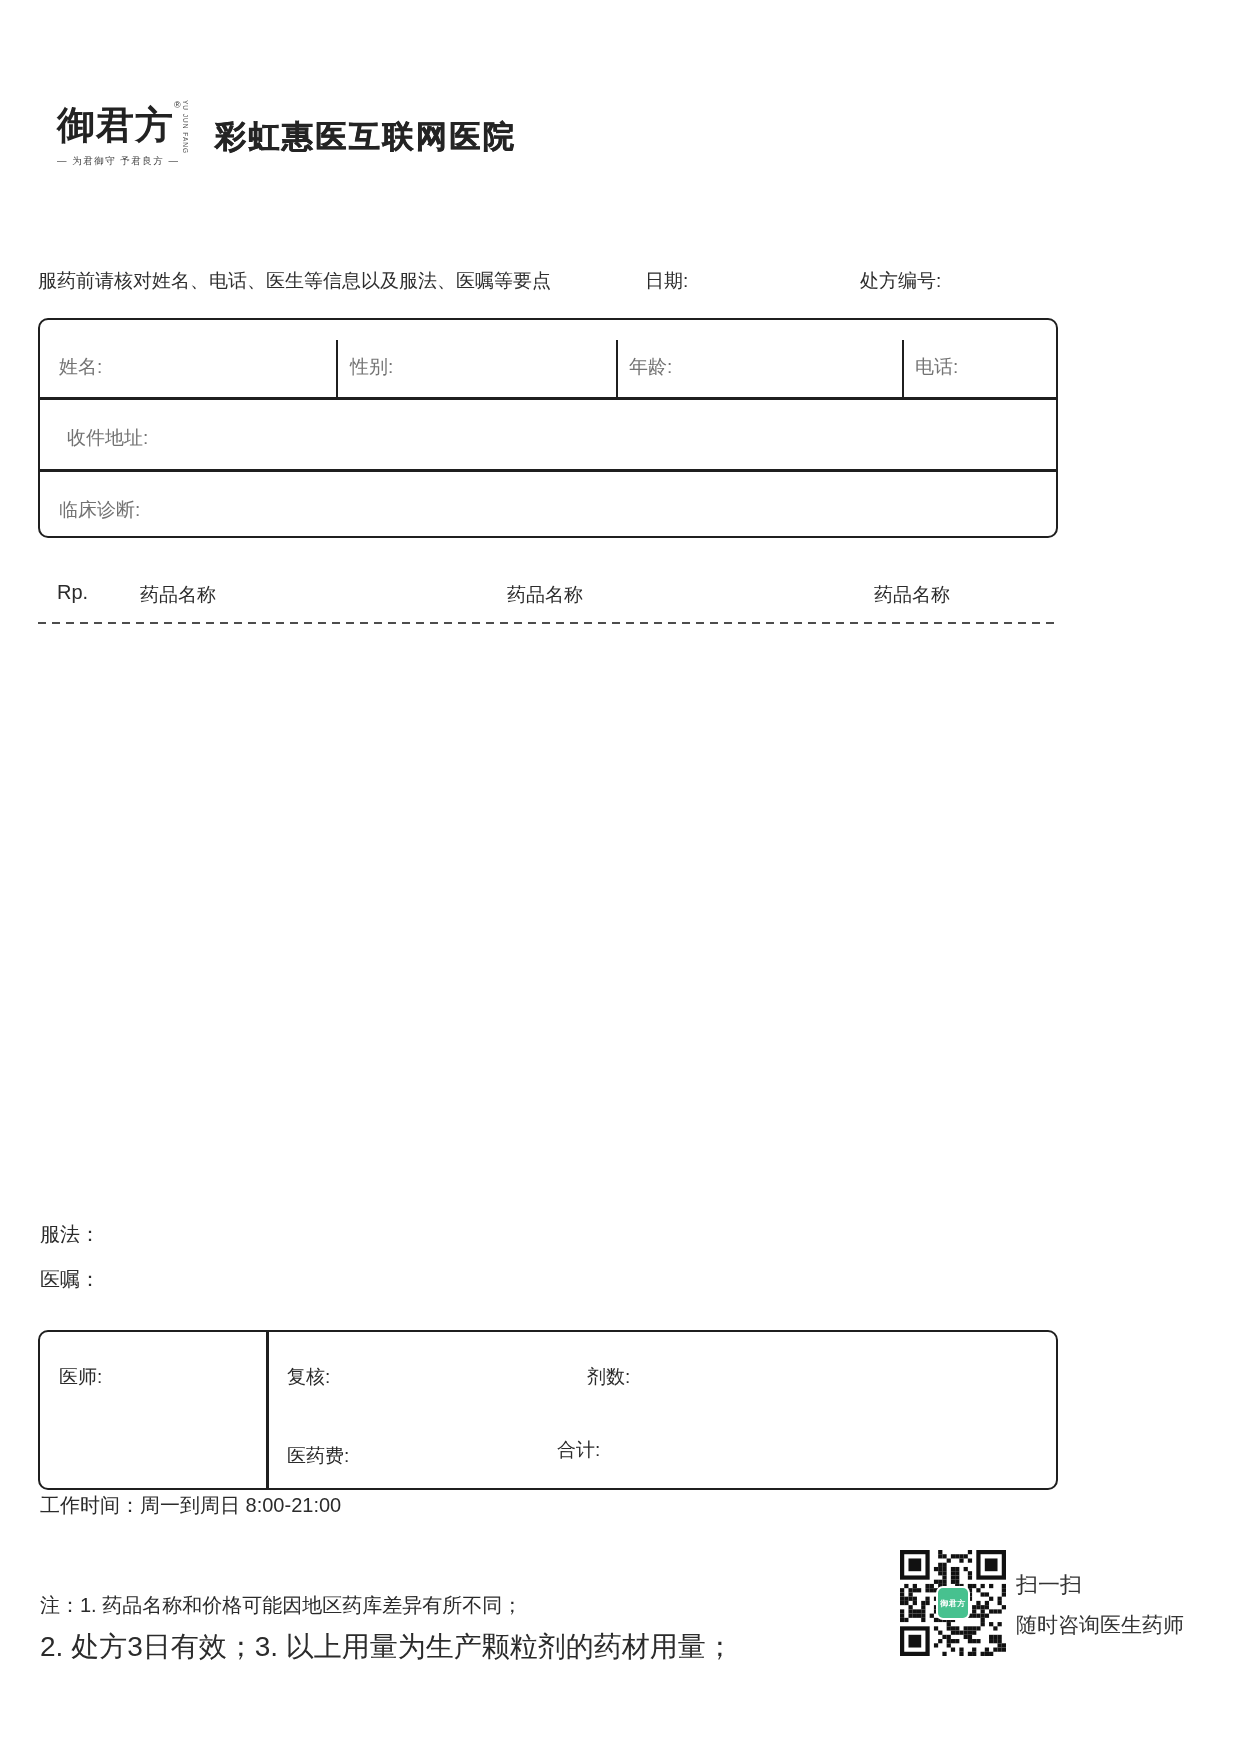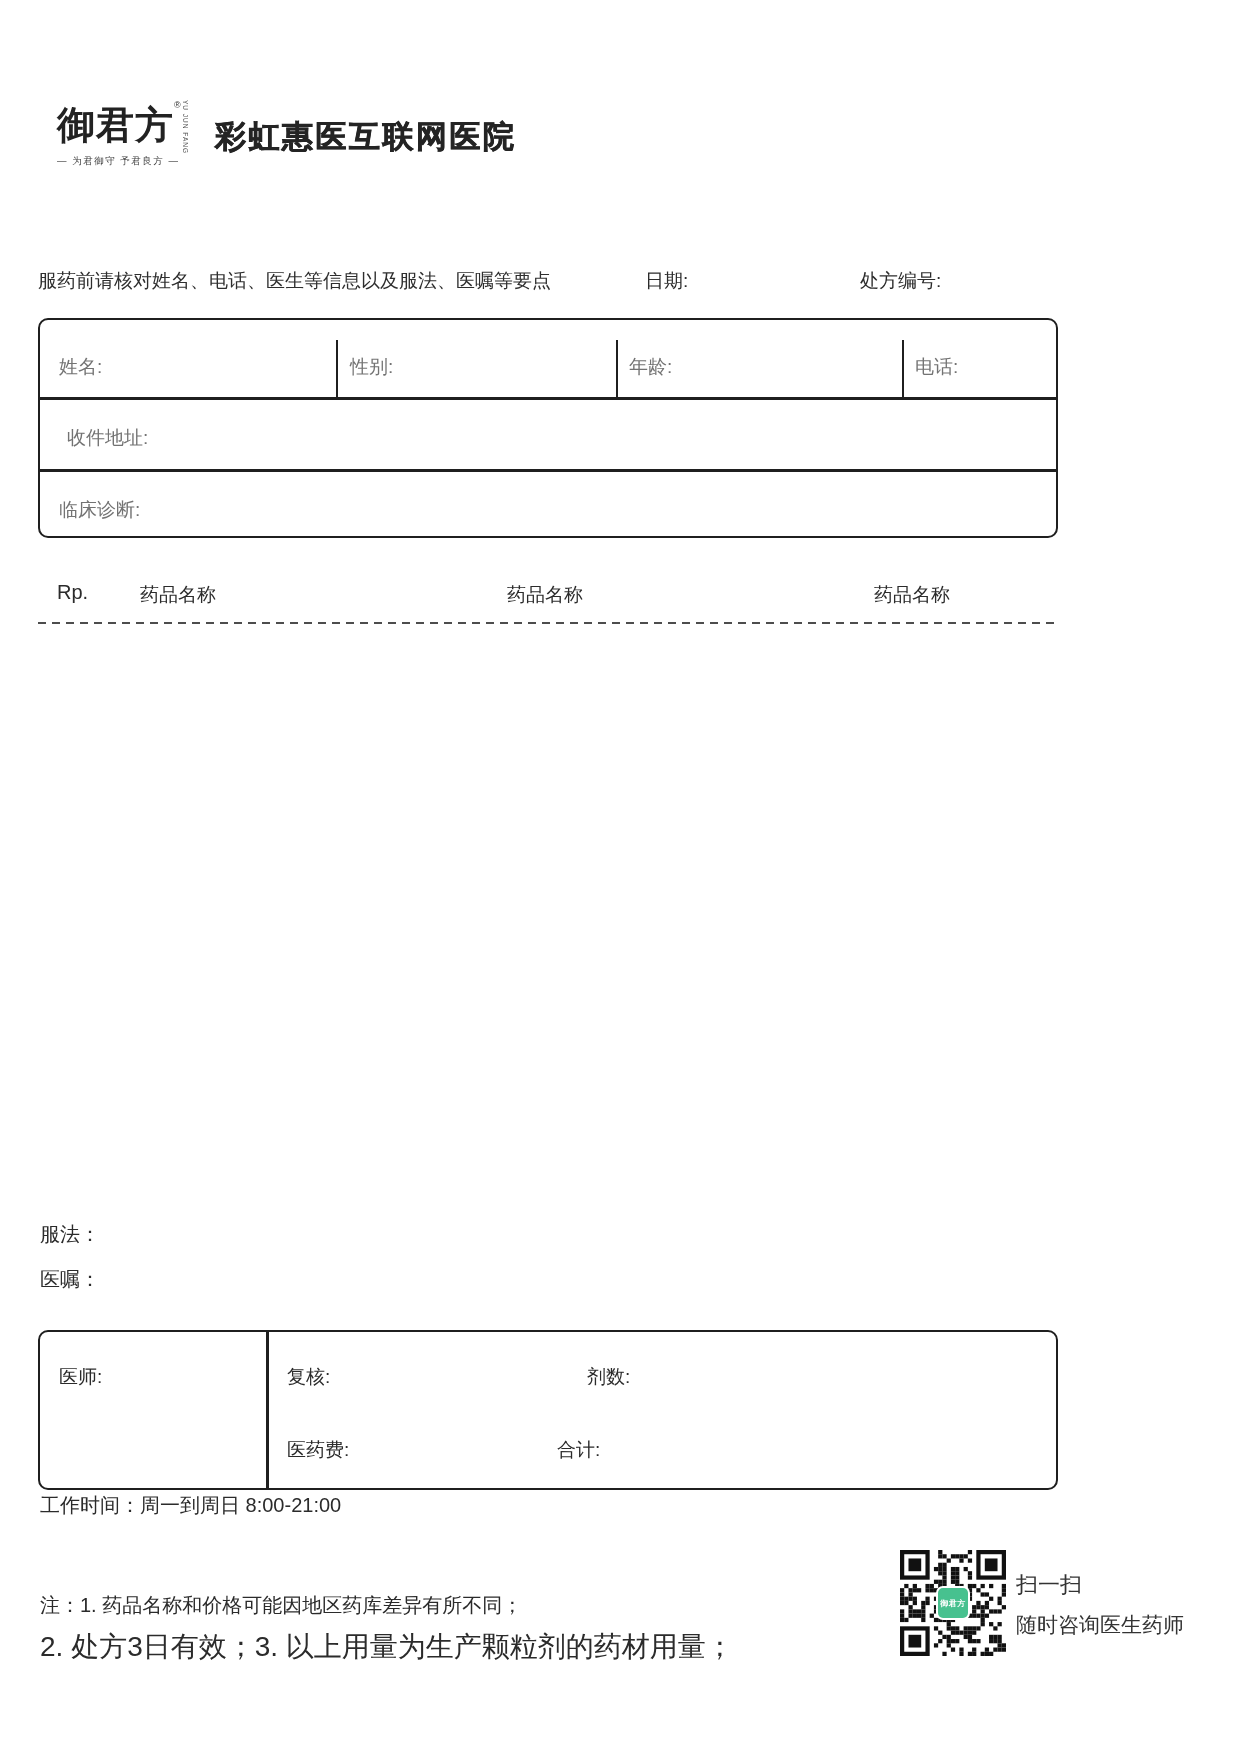--- a/index.html
+++ b/index.html
@@ -118,21 +118,21 @@
   <div class="abs dashed-line"></div>
 
   <div class="abs usage-method">服法：</div>
   <div class="abs usage-advice">医嘱：</div>
 
   <div class="abs sign-box">
     <div class="sb-vline"></div>
     <span class="sb-label" style="left:19px; top:32px;">医师:</span>
     <span class="sb-label" style="left:247px; top:32px;">复核:</span>
     <span class="sb-label" style="left:547px; top:32px;">剂数:</span>
-    <span class="sb-label" style="left:247px; top:105px;">医药费:</span>
+    <span class="sb-label" style="left:247px; top:111px;">医药费:</span>
     <span class="sb-label" style="left:517px; top:105px;">合计:</span>
   </div>
 
   <div class="abs work-hours">工作时间：周一到周日 8:00-21:00</div>
   <div class="abs note-line1">注：1. 药品名称和价格可能因地区药库差异有所不同；</div>
   <div class="abs note-line2">2. 处方3日有效；3. 以上用量为生产颗粒剂的药材用量；</div>
 
   <div class="abs qr-wrap" id="qr">
       <svg width="106" height="106" style="position: absolute; left: 0px; top: 0px;">
         <rect x="38.160000000000004" y="0" width="4.24" height="4.24" fill="#111111"></rect>

